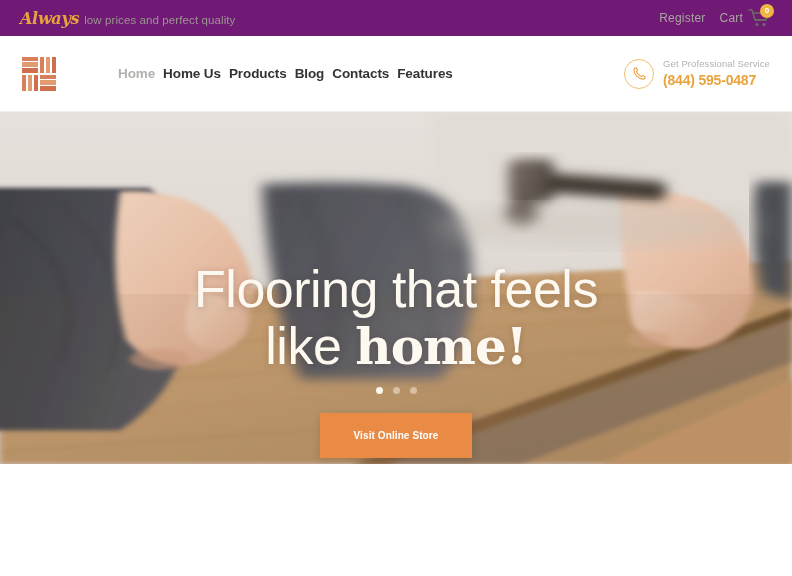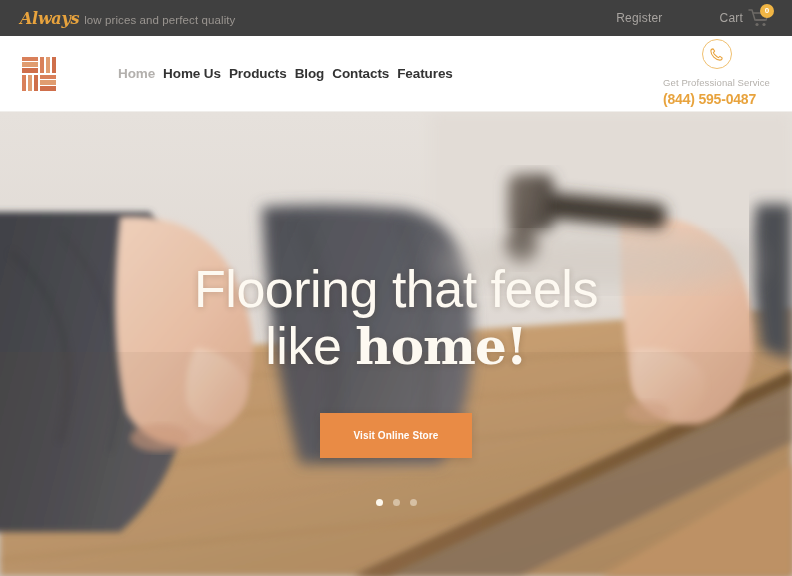--- a/index.html
+++ b/index.html
@@ -6,21 +6,21 @@
   html, body {
     width: 792px; height: 576px;
     overflow: hidden;
     font-family: "Liberation Sans", sans-serif;
     background: #ffffff;
   }
 
   
   .topbar {
     height: 36px;
-    background: #404040;
+    background: #701a75;
     display: flex;
     align-items: center;
     padding: 0 20px;
     position: relative;
   }
   .tagline { display: flex; align-items: baseline; gap: 5px; }
   .tagline-script {
     font-family: "DejaVu Serif", serif;
     font-style: italic;
     font-weight: bold;
@@ -38,21 +38,21 @@
     display: flex;
     align-items: center;
     gap: 14px;
   }
   .topbar-link {
     font-size: 12px;
     color: #a8a4a0;
     letter-spacing: 0.2px;
     cursor: pointer;
   }
-  .cart-wrap { display: flex; align-items: center; gap: 5px; cursor: pointer; position: relative; margin-left: 43px; }
+  .cart-wrap { display: flex; align-items: center; gap: 5px; cursor: pointer; position: relative; }
   .cart-icon-box { position: relative; width: 24px; height: 20px; }
   .cart-badge {
     position: absolute;
     right: -2px; top: -4px;
     width: 14px; height: 14px;
     border-radius: 50%;
     background: #f0b544;
     color: #fff;
     font-size: 8px;
     font-weight: bold;
@@ -111,21 +111,20 @@
     cursor: pointer;
     white-space: nowrap;
   }
   .navlink.active { color: #b3b0ad; }
 
   .phone-block {
     margin-left: auto;
     display: flex;
     align-items: center;
     gap: 9px;
-    flex-direction: column;
   }
   .phone-circle {
     width: 30px; height: 30px;
     border-radius: 50%;
     border: 1.5px solid #f0c070;
     display: flex; align-items: center; justify-content: center;
     flex: none;
   }
   .phone-lines { line-height: 1.15; }
   .phone-label {
@@ -137,21 +136,21 @@
     font-size: 14px;
     font-weight: bold;
     color: #e8a33d;
     letter-spacing: -0.2px;
     margin-top: 2px;
   }
 
   
   .hero {
     position: relative;
-    height: 464px;
+    height: 352px;
     overflow: hidden;
     background: #6d28d9;
   }
   .hero-photo {
     position: absolute;
     inset: 0;
   }
   .hero-photo svg { width: 100%; height: 100%; display: block; }
 
   .hero-content {

